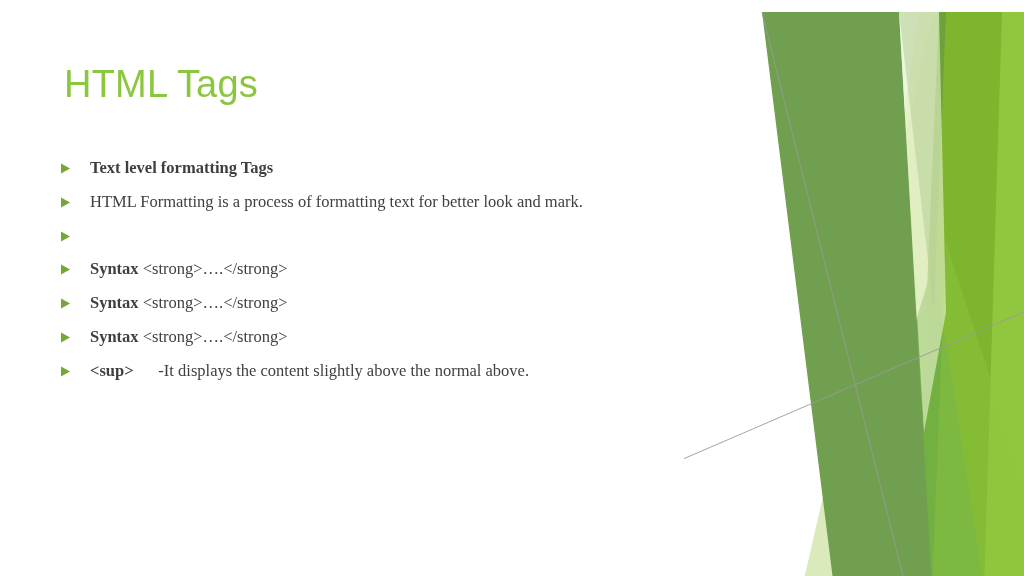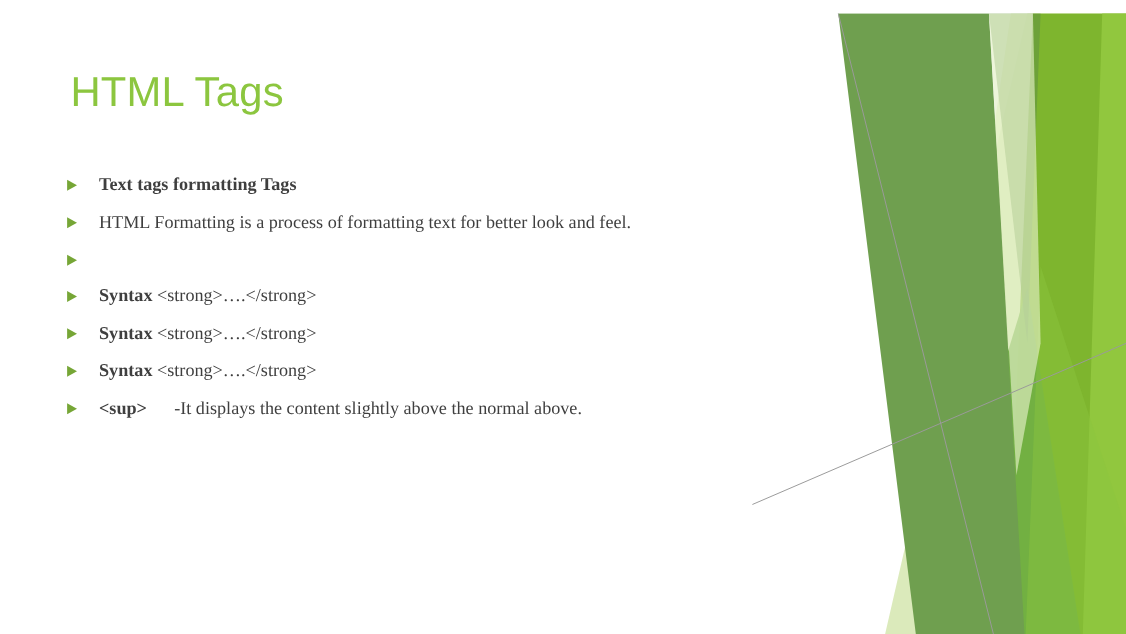--- a/index.html
+++ b/index.html
@@ -108,30 +108,30 @@
   <div id="title" style="color:#8CC63F">HTML Tags</div>
 
   <div id="bullet-list">
 
     <div class="bullet-row">
       <span class="bullet-marker">
         <svg width="11" height="11" viewBox="0 0 11 11">
             <polygon points="1,0.5 10,5.5 1,10.5" fill="#76A636"></polygon>
           </svg>
       </span>
-      <span class="bullet-text all-bold"><span class="lead">Text tags formatting Tags</span><span></span></span>
+      <span class="bullet-text all-bold"><span class="lead">Text level formatting Tags</span><span></span></span>
     </div>
 
     <div class="bullet-row">
       <span class="bullet-marker">
         <svg width="11" height="11" viewBox="0 0 11 11">
             <polygon points="1,0.5 10,5.5 1,10.5" fill="#76A636"></polygon>
           </svg>
       </span>
-      <span class="bullet-text"><span class="lead"></span><span>HTML Formatting is a process of formatting text for better look and feel.</span></span>
+      <span class="bullet-text"><span class="lead"></span><span>HTML Formatting is a process of formatting text for better look and mark.</span></span>
     </div>
 
     <div class="bullet-row">
       <span class="bullet-marker">
         <svg width="11" height="11" viewBox="0 0 11 11">
             <polygon points="1,0.5 10,5.5 1,10.5" fill="#76A636"></polygon>
           </svg>
       </span>
     </div>
 

